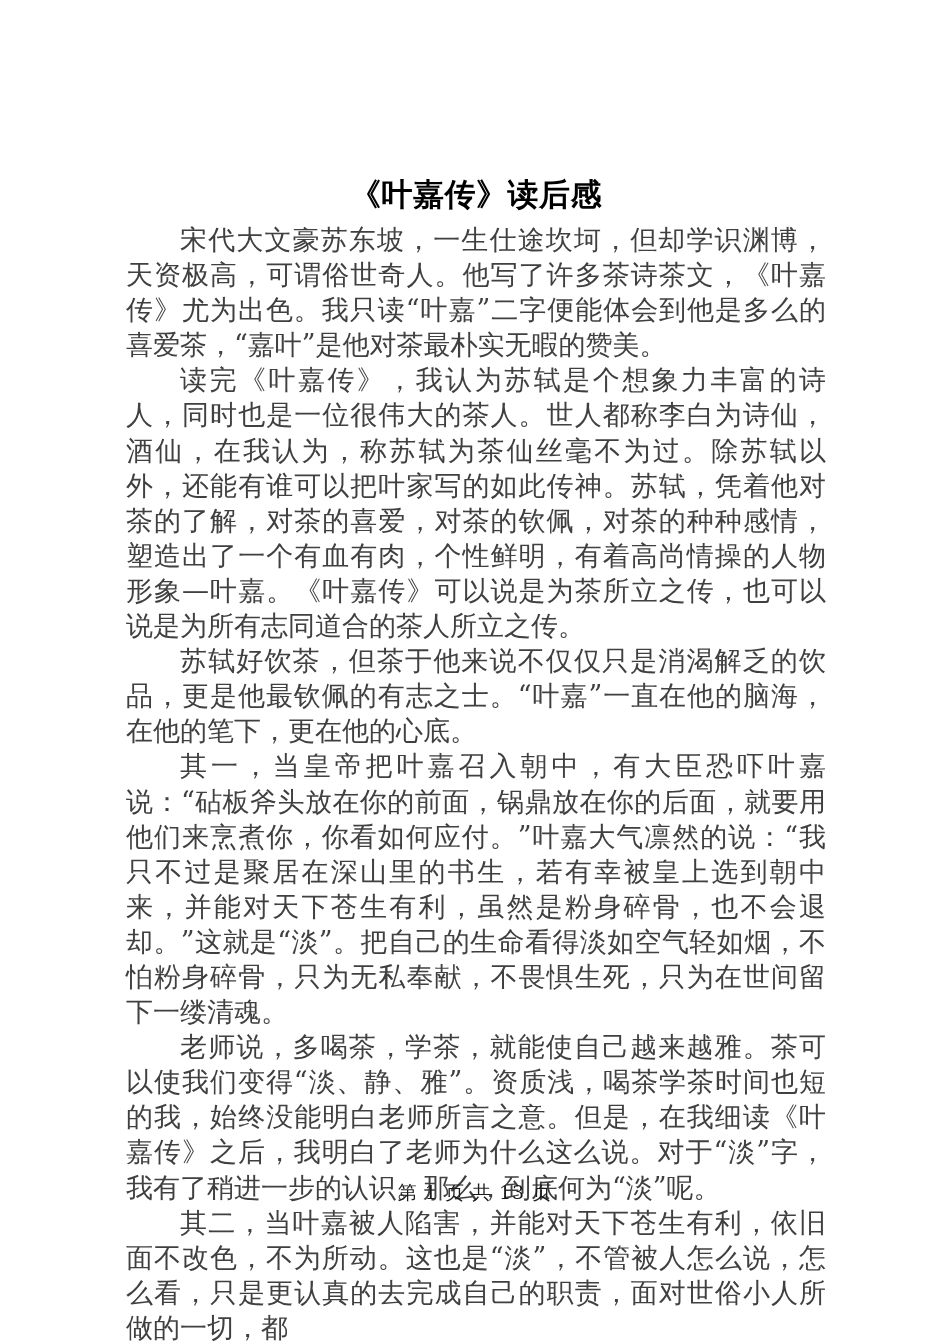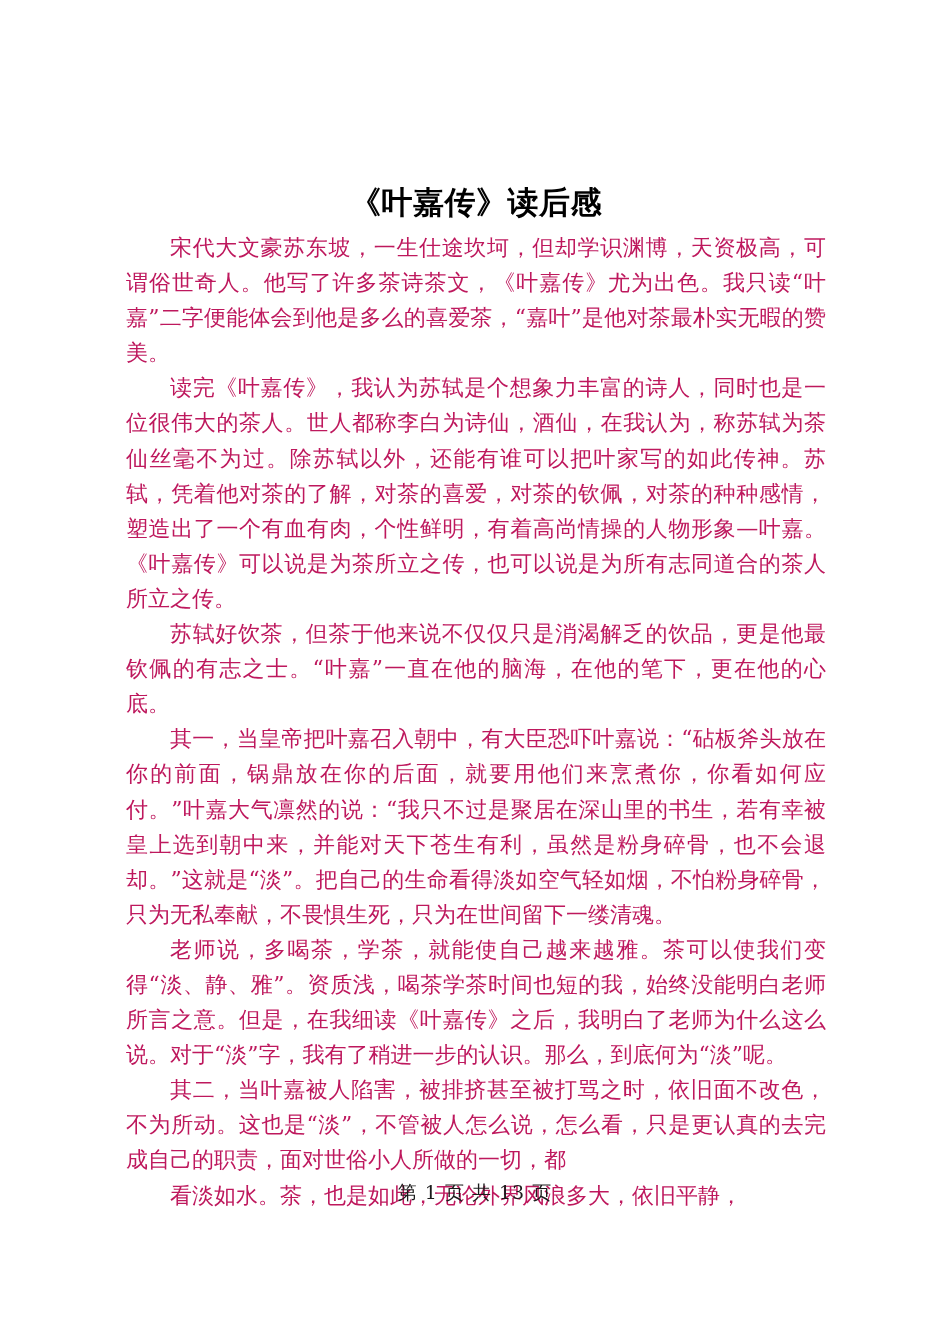--- a/index.html
+++ b/index.html
@@ -26,28 +26,28 @@
     width: 700px;
   }
   .doc-title {
     font-family: "DejaVu Serif", "Liberation Serif", serif;
     font-weight: bold;
     font-size: 31px;
     line-height: 44px;
     text-align: center;
     color: #000000;
     letter-spacing: 0.5px;
-    margin: 8px 0 6px 0;
+    margin: 0 0 6px 0;
     white-space: nowrap;
   }
   .para {
     font-family: "DejaVu Serif", "Liberation Serif", serif;
-    font-size: 22px;
+    font-size: 27px;
     line-height: 35.1px;
-    color: #be185d;
+    color: #404040;
     text-align: justify;
     text-justify: inter-character;
     margin: 0;
     text-indent: 2em;
     letter-spacing: 0px;
     word-break: break-all;
   }
   .footer {
     position: absolute;
     left: 0;
@@ -68,21 +68,21 @@
 
   <div class="doc-body">
 
     <h1 class="doc-title">《叶嘉传》读后感</h1>
 
     <p class="para">宋代大文豪苏东坡，一生仕途坎坷，但却学识渊博，天资极高，可谓俗世奇人。他写了许多茶诗茶文，《叶嘉传》尤为出色。我只读“叶嘉”二字便能体会到他是多么的喜爱茶，“嘉叶”是他对茶最朴实无暇的赞美。</p>
     <p class="para">读完《叶嘉传》，我认为苏轼是个想象力丰富的诗人，同时也是一位很伟大的茶人。世人都称李白为诗仙，酒仙，在我认为，称苏轼为茶仙丝毫不为过。除苏轼以外，还能有谁可以把叶家写的如此传神。苏轼，凭着他对茶的了解，对茶的喜爱，对茶的钦佩，对茶的种种感情，塑造出了一个有血有肉，个性鲜明，有着高尚情操的人物形象—叶嘉。《叶嘉传》可以说是为茶所立之传，也可以说是为所有志同道合的茶人所立之传。</p>
     <p class="para">苏轼好饮茶，但茶于他来说不仅仅只是消渴解乏的饮品，更是他最钦佩的有志之士。“叶嘉”一直在他的脑海，在他的笔下，更在他的心底。</p>
     <p class="para">其一，当皇帝把叶嘉召入朝中，有大臣恐吓叶嘉说：“砧板斧头放在你的前面，锅鼎放在你的后面，就要用他们来烹煮你，你看如何应付。”叶嘉大气凛然的说：“我只不过是聚居在深山里的书生，若有幸被皇上选到朝中来，并能对天下苍生有利，虽然是粉身碎骨，也不会退却。”这就是“淡”。把自己的生命看得淡如空气轻如烟，不怕粉身碎骨，只为无私奉献，不畏惧生死，只为在世间留下一缕清魂。</p>
     <p class="para">老师说，多喝茶，学茶，就能使自己越来越雅。茶可以使我们变得“淡、静、雅”。资质浅，喝茶学茶时间也短的我，始终没能明白老师所言之意。但是，在我细读《叶嘉传》之后，我明白了老师为什么这么说。对于“淡”字，我有了稍进一步的认识。那么，到底何为“淡”呢。</p>
-    <p class="para">其二，当叶嘉被人陷害，被排挤甚至被打骂之时，依旧面不改色，不为所动。这也是“淡”，不管被人怎么说，怎么看，只是更认真的去完成自己的职责，面对世俗小人所做的一切，都</p>
+    <p class="para">其二，当叶嘉被人陷害，并能对天下苍生有利，依旧面不改色，不为所动。这也是“淡”，不管被人怎么说，怎么看，只是更认真的去完成自己的职责，面对世俗小人所做的一切，都</p>
     <p class="para">看淡如水。茶，也是如此，无论外界风浪多大，依旧平静，</p>
 
   </div>
 
   <div class="footer">
     <span>第 1 页  共 13 页</span>
   </div>
 
 </div>
 

